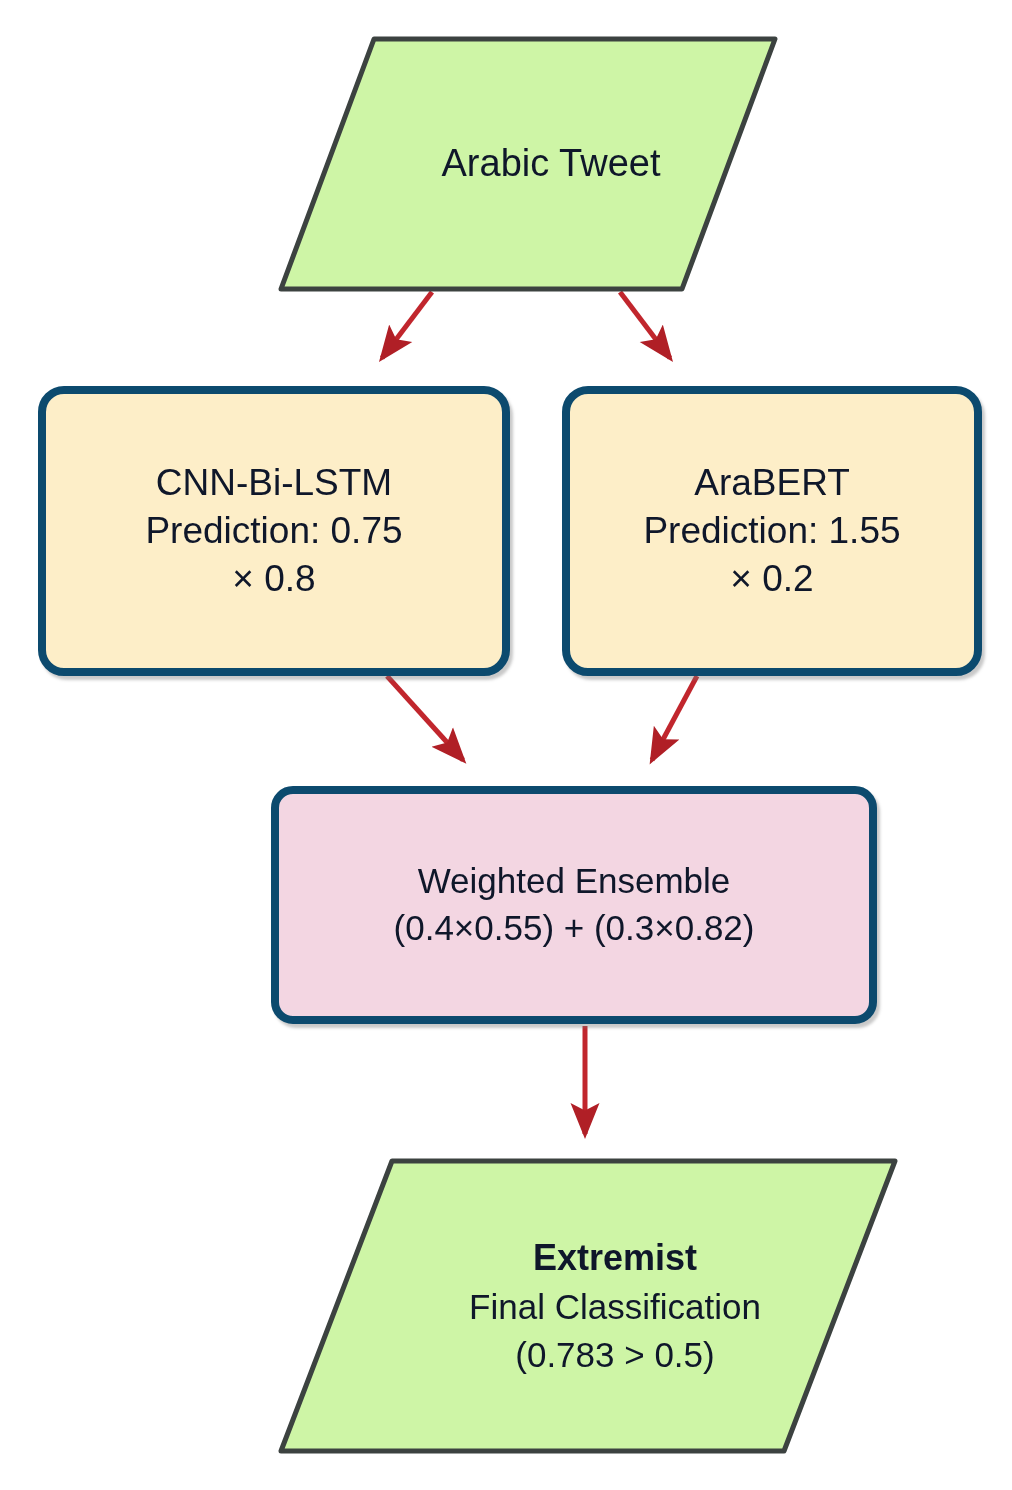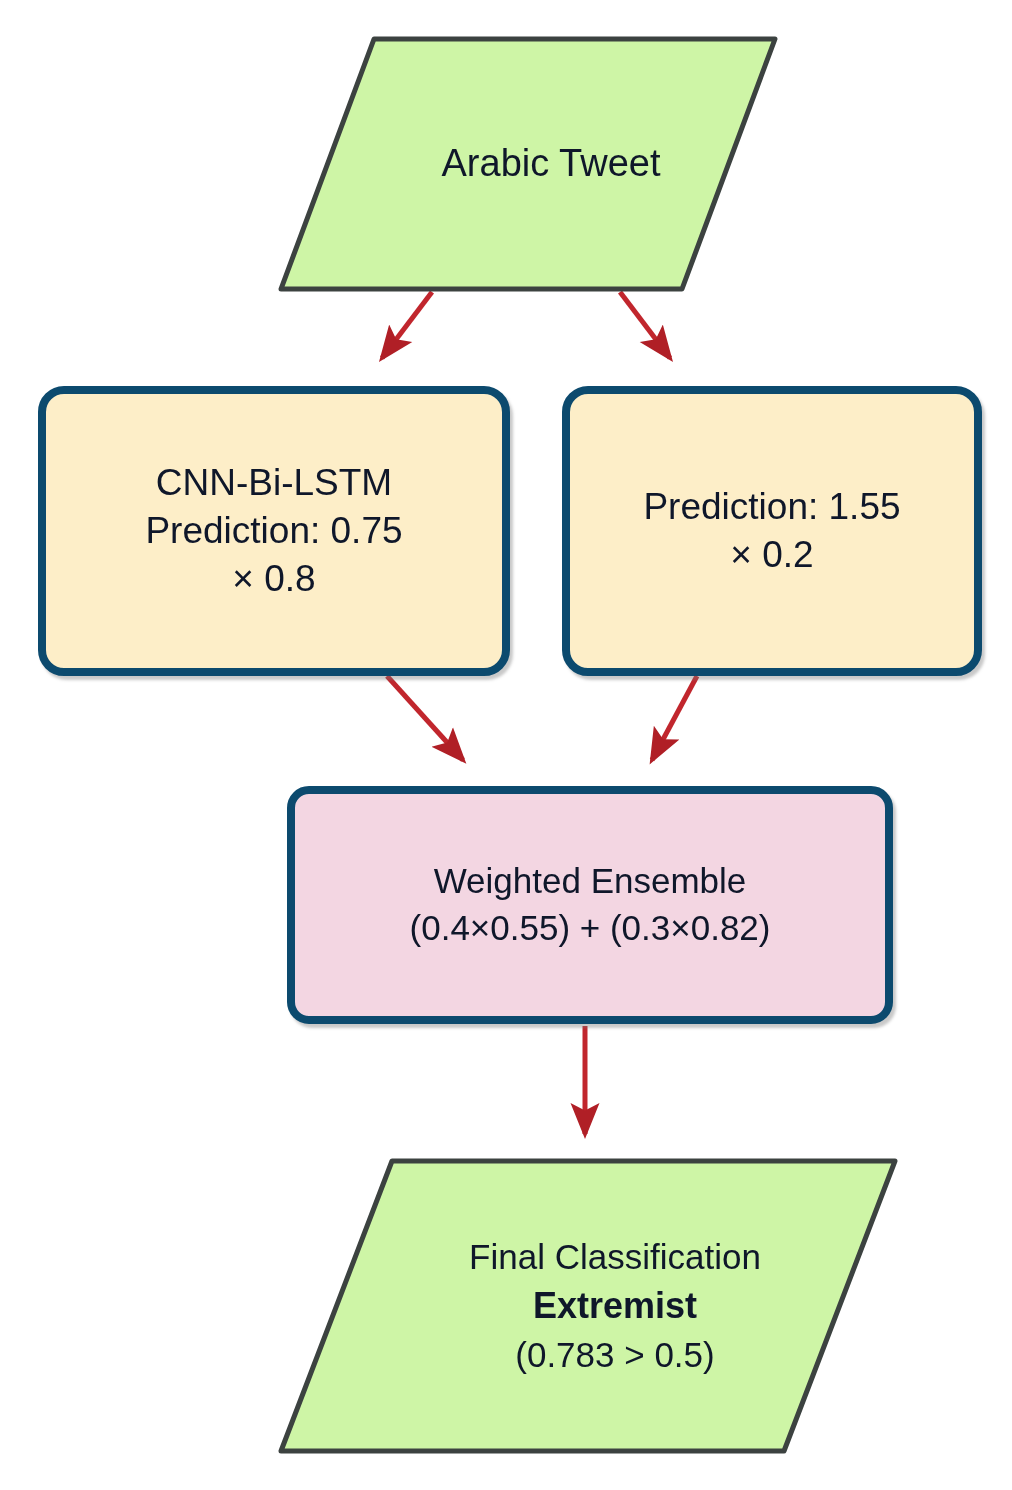--- a/index.html
+++ b/index.html
@@ -63,21 +63,20 @@
     border: 8px solid #0c4a6e;
     border-radius: 26px;
     box-shadow: 3px 4px 3px rgba(120,120,120,0.40);
   }
   .node-model {
     background: #fdeec8;
   }
   .node-ensemble {
     background: #f3d6e2;
     border-radius: 22px;
-    margin-left: 16px;
   }
 
   
   #node-input {
     left: 278px; top: 36px; width: 500px; height: 256px;
     font-size: 38px; line-height: 1.26;
   }
   #node-input .label-stack { padding-left: 46px; }
 
   #node-cnn {
@@ -141,33 +140,34 @@
     </div>
   </div>
 
   <div class="node node-rect node-model" id="node-cnn">
     <span class="line">CNN-Bi-LSTM</span>
     <span class="line">Prediction: 0.75</span>
     <span class="line">× 0.8</span>
   </div>
 
   <div class="node node-rect node-model" id="node-arabert">
+    <span class="line">AraBERT</span>
     <span class="line">Prediction: 1.55</span>
     <span class="line">× 0.2</span>
   </div>
 
   <div class="node node-rect node-ensemble" id="node-ensemble">
     <span class="line">Weighted Ensemble</span>
     <span class="line">(0.4×0.55) + (0.3×0.82)</span>
   </div>
 
   <div class="node node-parallelogram" id="node-final">
     <svg class="shape" viewBox="0 0 620 296" preserveAspectRatio="none">
       <polygon points="114,3 617,3 506,293 3,293" fill="#cef5a6" stroke="#3c4240" stroke-width="5" stroke-linejoin="round"></polygon>
     </svg>
     <div class="label-stack">
+      <span class="line line-bold">Extremist</span>
       <span class="line">Final Classification</span>
-      <span class="line line-bold">Extremist</span>
       <span class="line">(0.783 &gt; 0.5)</span>
     </div>
   </div>
 
 </div>
 
 </body></html>

